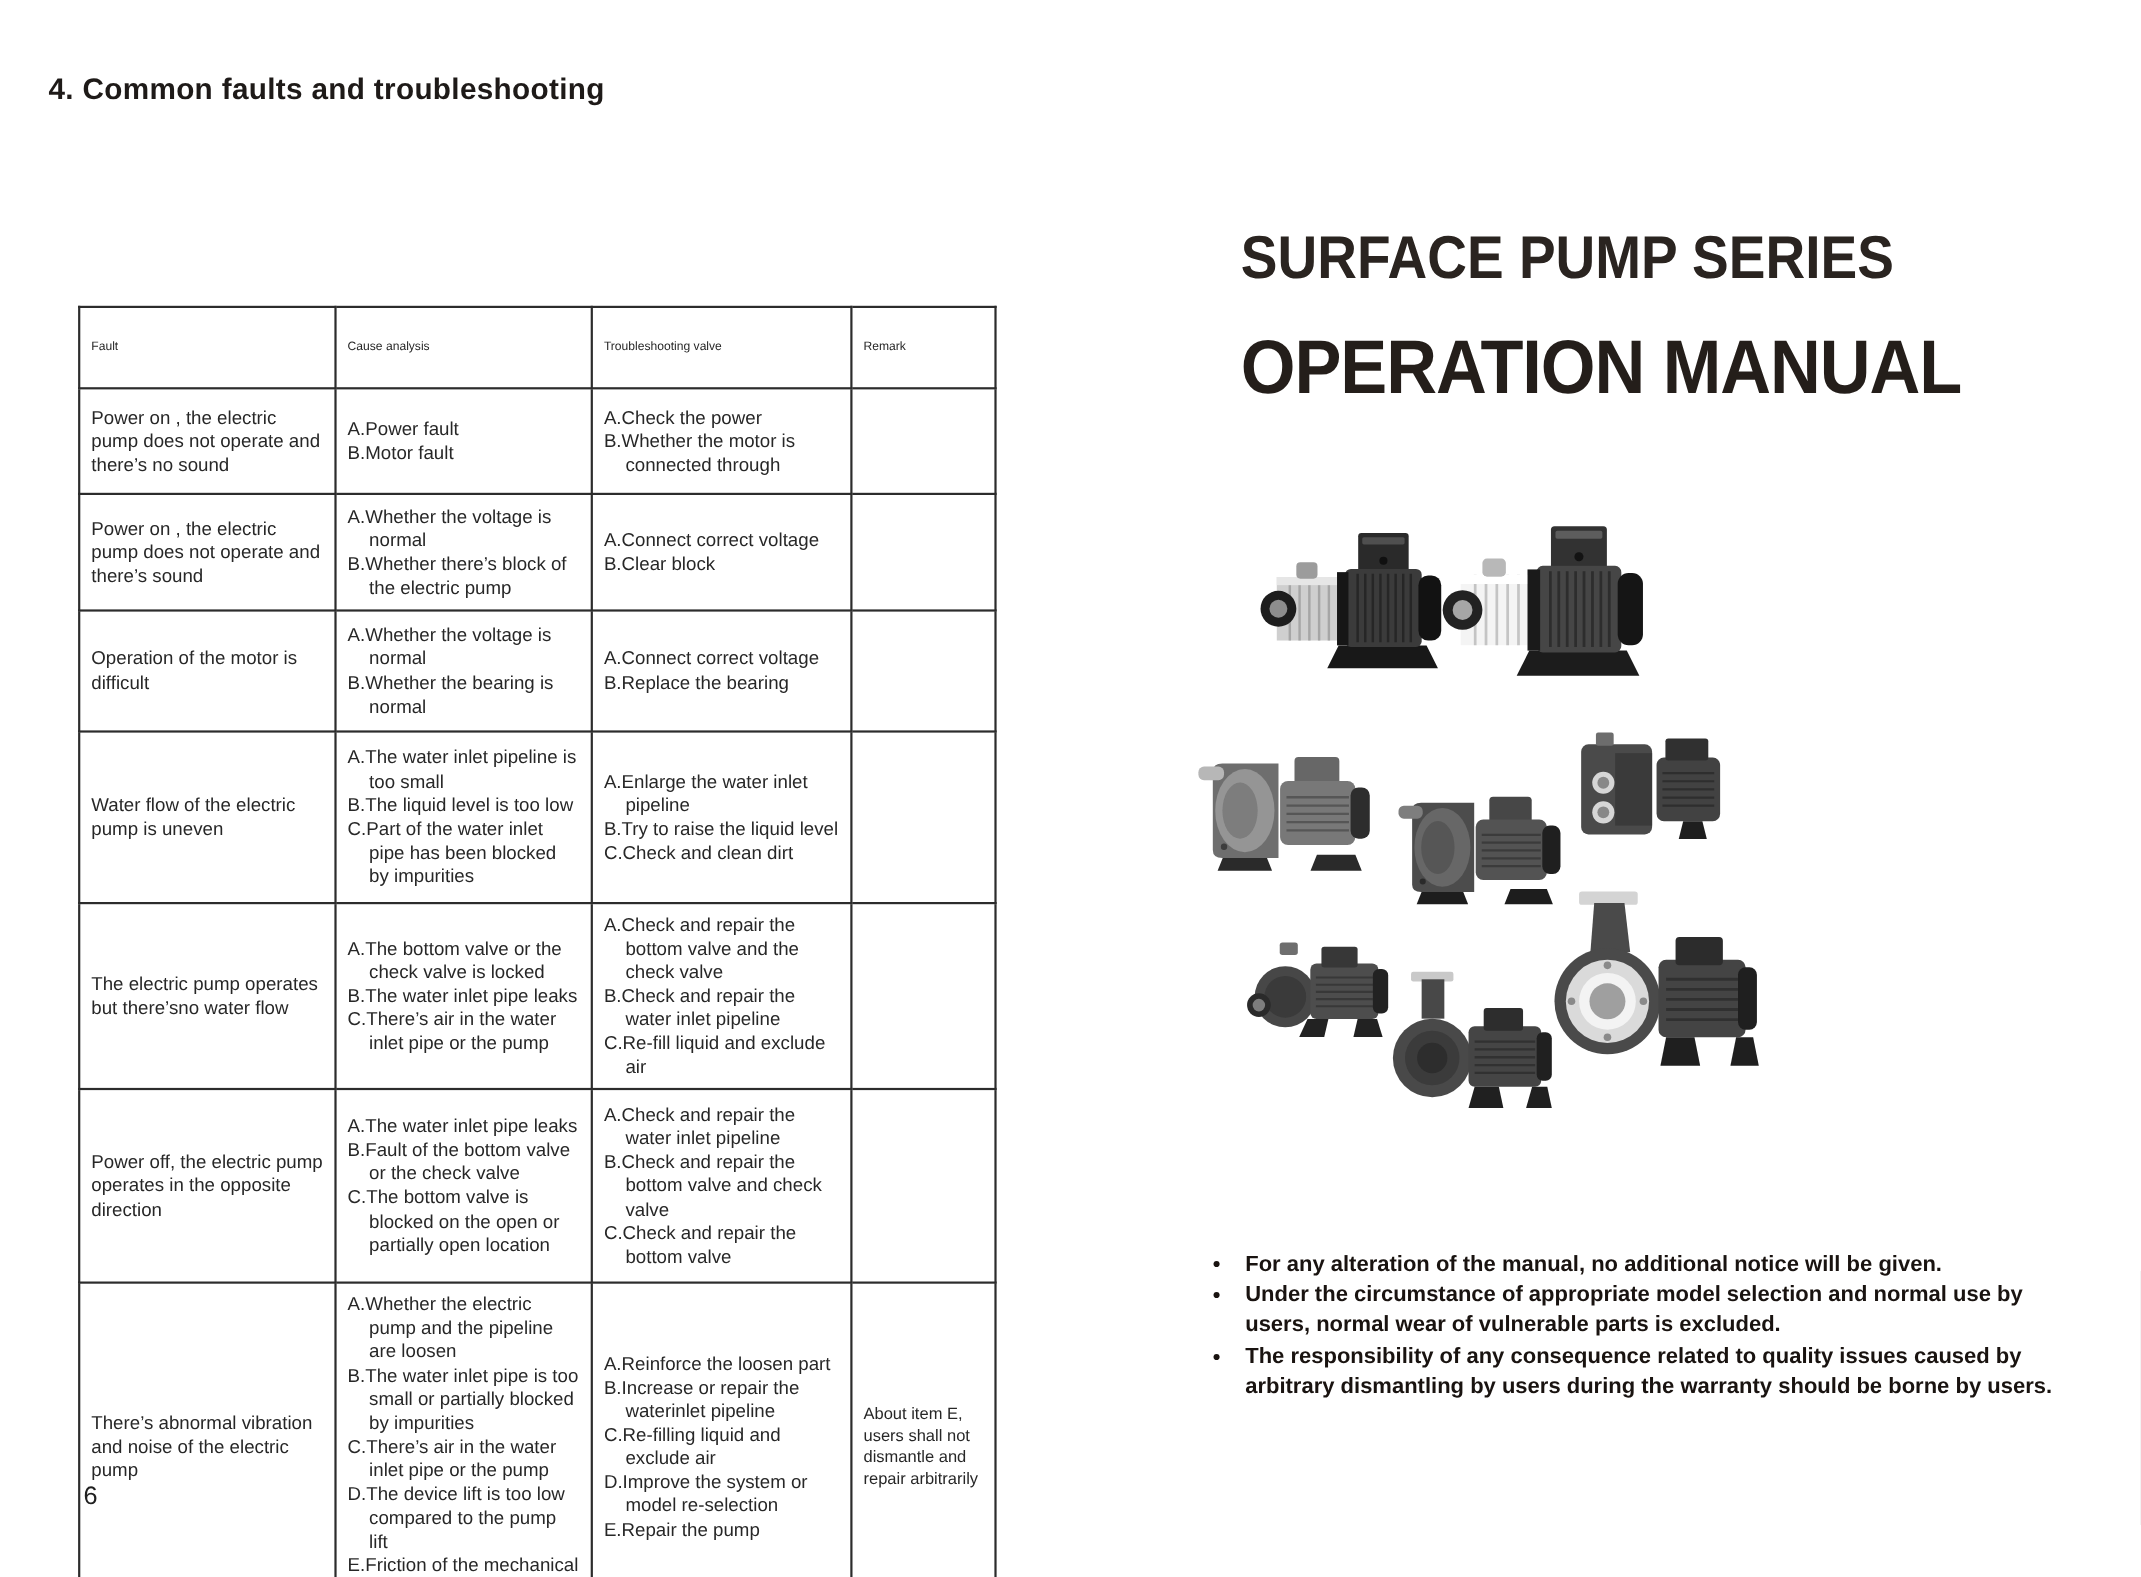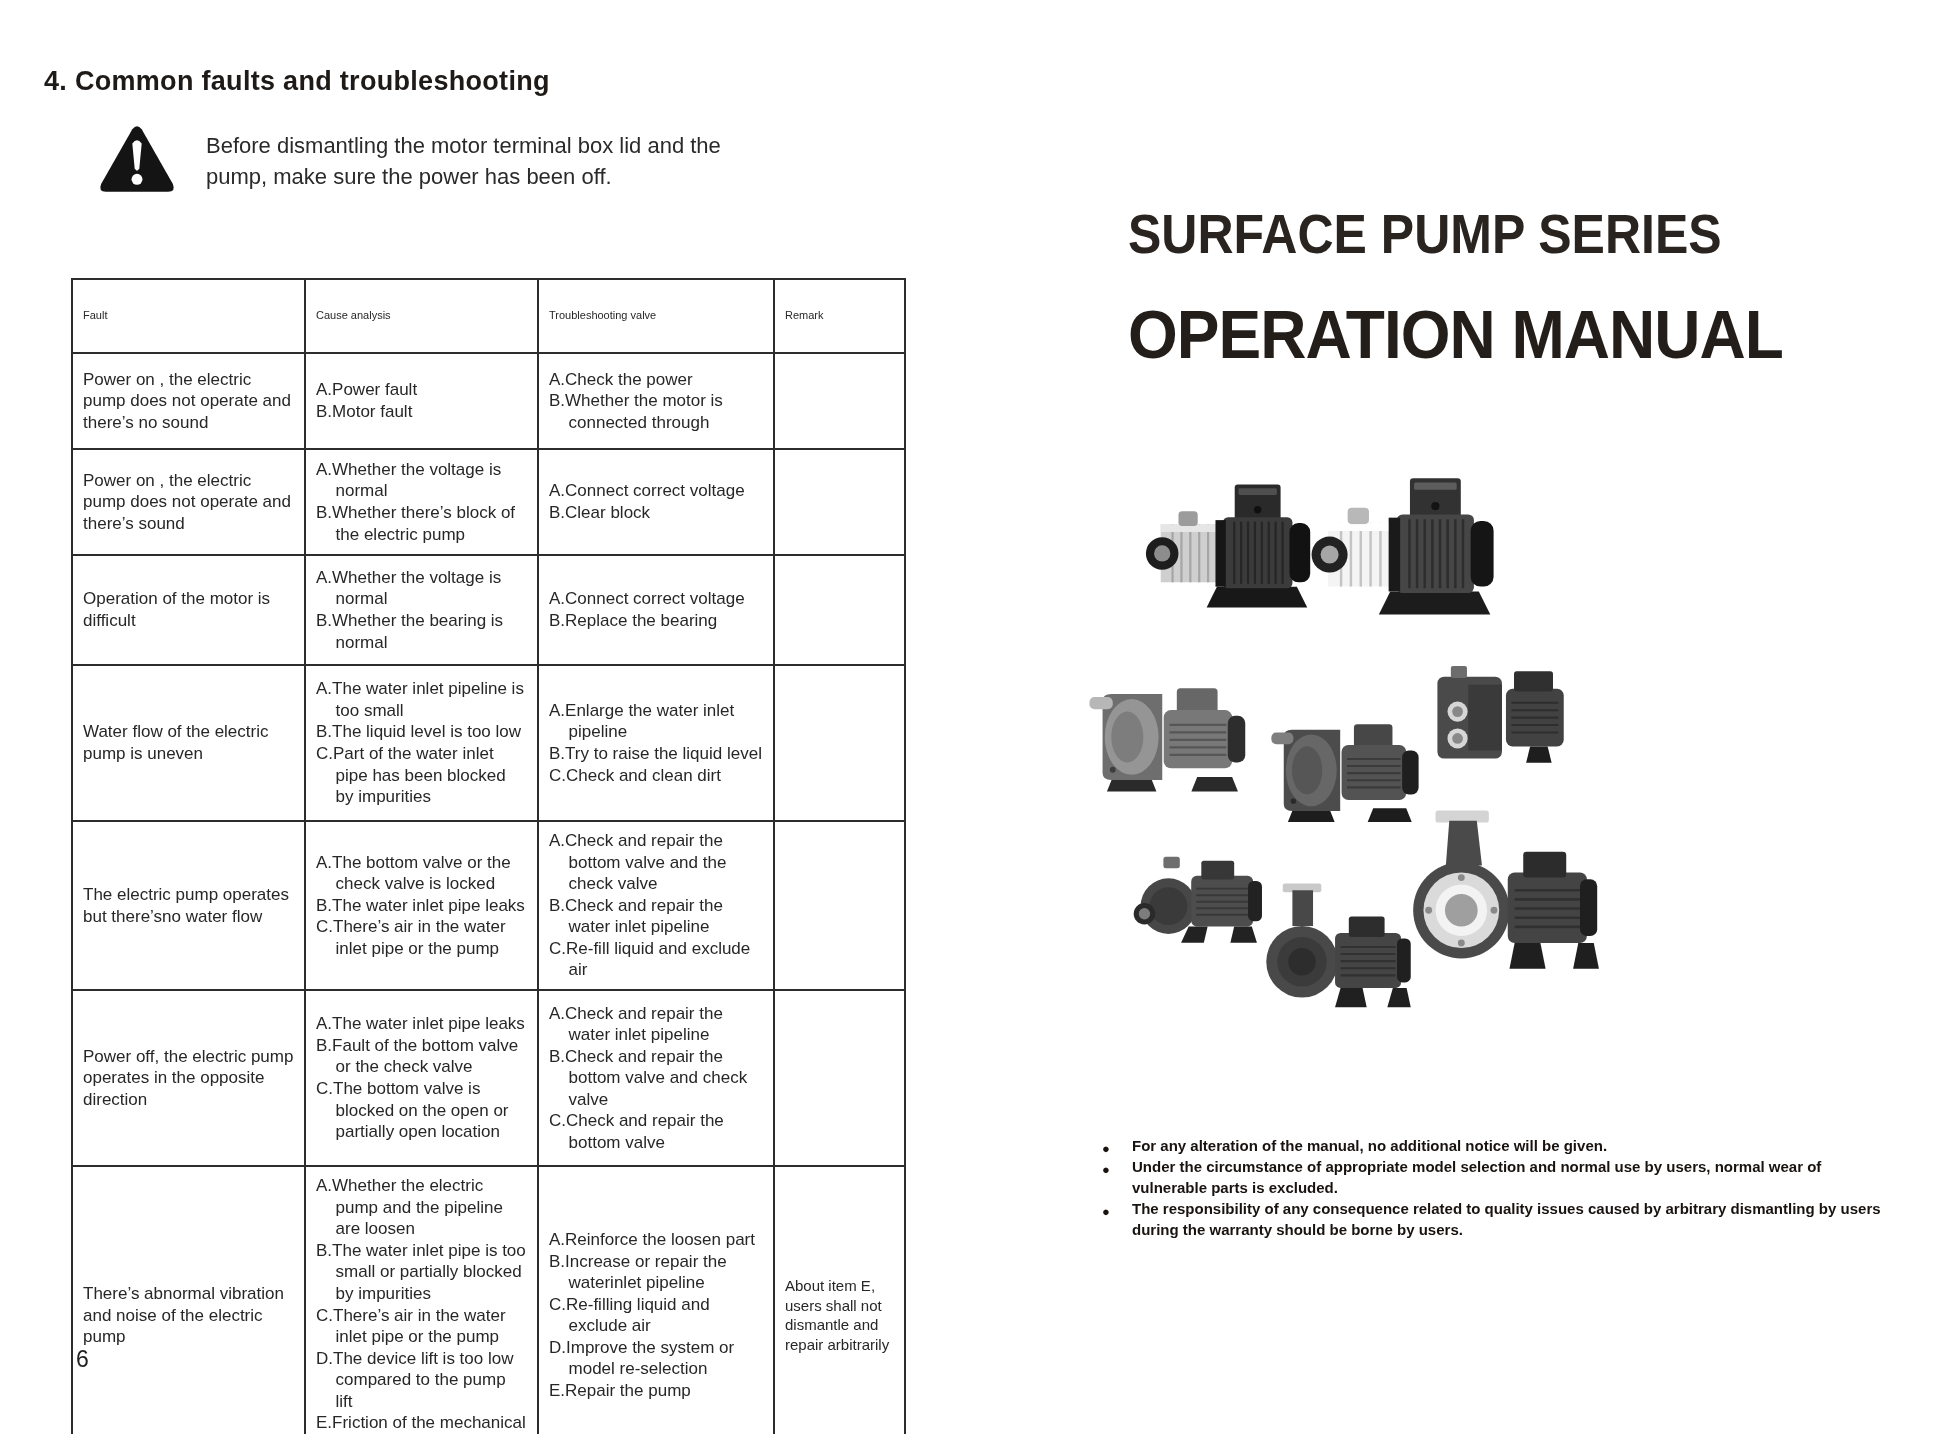--- a/index.html
+++ b/index.html
@@ -44,41 +44,31 @@
   .p3{left:8px;  top:268px;width:182px;height:175px;}
   .p4{left:190px;top:308px;width:172px;height:162px;}
   .p5{left:348px;top:262px;width:168px;height:162px;}
   .p6{left:48px; top:452px;width:158px;height:142px;}
   .p7{left:178px;top:462px;width:172px;height:208px;}
   .p8{left:328px;top:388px;width:215px;height:245px;}
   .tone-steel{filter:brightness(1.45);}
   .tone-light{filter:brightness(1.18);}
 
   .notes{position:absolute;left:1096px;top:1136px;width:790px;margin:0;padding:0;list-style:none;}
-  .notes li{position:relative;padding-left:36px;font-size:15px;font-weight:bold;line-height:1.36;
+  .notes li{position:relative;padding-left:36px;font-size:20px;font-weight:bold;line-height:1.36;
             color:#191310;margin-bottom:1px;}
   .notes li::before{content:"●";position:absolute;left:6px;top:4px;font-size:13px;}
 </style>
 </head>
 <body>
 
 <div class="sheet">
 
   <h2 class="section-heading">4. Common faults and troubleshooting</h2>
 
-  <div class="warning">
-    <span class="warn-icon">
-      <svg viewBox="0 0 100 92" xmlns="http://www.w3.org/2000/svg">
-        <path d="M44 8 Q50 0 56 8 L96 78 Q100 88 90 88 L10 88 Q0 88 4 78 Z" fill="#141414"></path>
-        <path d="M44 26 Q50 18 56 26 L53 58 Q50 64 47 58 Z" fill="#ffffff"></path>
-        <circle cx="50" cy="72" r="7" fill="#ffffff"></circle>
-      </svg>
-    </span>
-    <p>Before dismantling the motor terminal box lid and the pump, make sure the power has been off.</p>
-  </div>
 
   <table class="faults">
     <colgroup>
       <col style="width:233px">
         <col style="width:233px">
         <col style="width:236px">
         <col style="width:131px">
     </colgroup>
     <thead>
         <tr>

